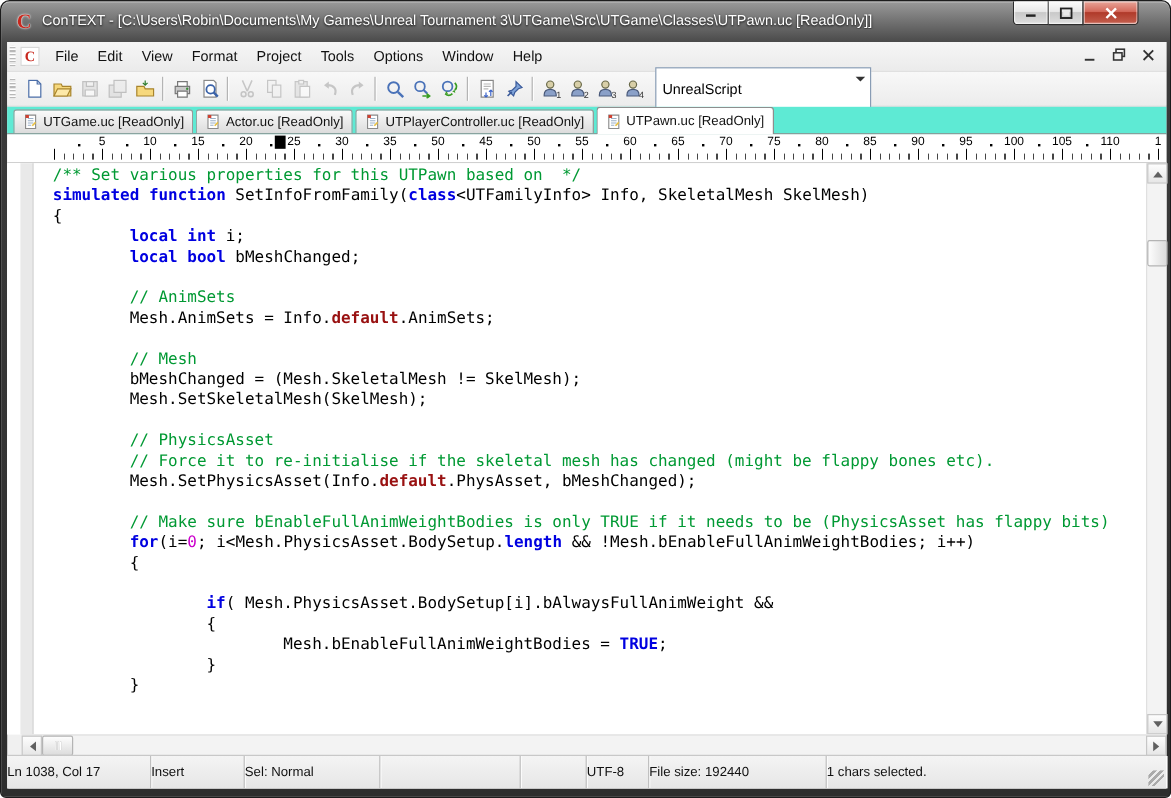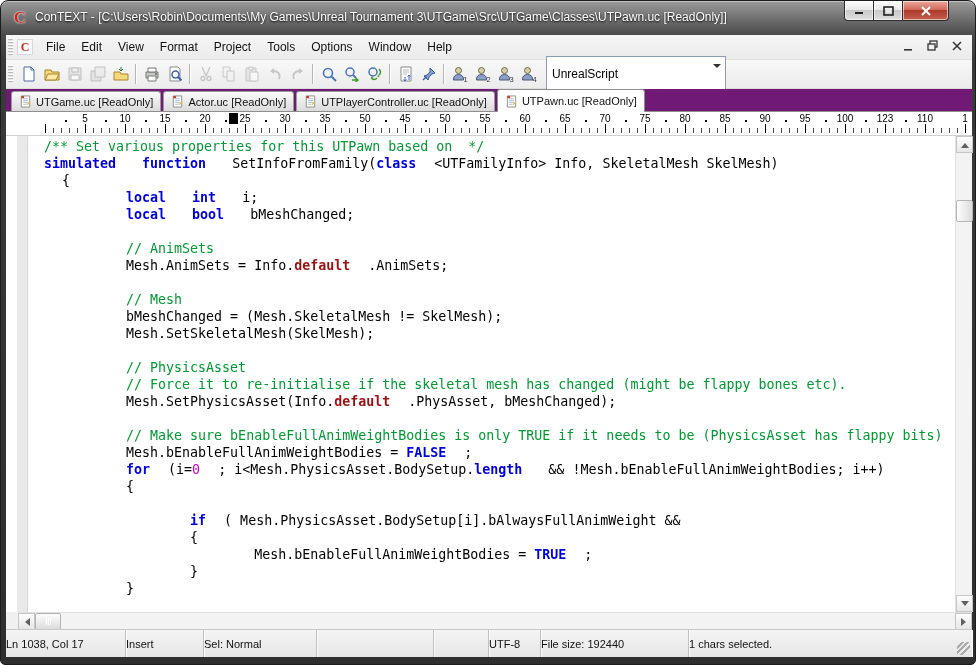--- a/index.html
+++ b/index.html
@@ -39,21 +39,21 @@
   .tb-btn { width:23px; height:23px; display:flex; align-items:center; justify-content:center; border:1px solid transparent; border-radius:2px; }
   .tb-btn.disabled svg { opacity:.5; }
   .tb-ico { width:16px; height:16px; }
   .tb-sep { width:2px; height:20px; margin:0 3px; border-left:1px solid #b4b4b4; border-right:1px solid #fdfdfd; }
   .combo { margin-left:6px; width:180px; height:37px; background:#fff; border:1px solid #889cb4; display:flex; align-items:center; position:relative; }
   .combo .val { font-size:12px; padding-left:5px; color:#000; }
   .combo .dd { position:absolute; right:0; top:0; width:17px; height:19px; display:flex; align-items:center; justify-content:center; }
   .combo .dd:before { content:""; border:4px solid transparent; border-top:4px solid #333; margin-top:4px; }
 
   
-  .tabbar { height:23px; background:#701a75; display:flex; align-items:flex-end; padding-left:5px; border-bottom:1px solid #8e8e8e; position:relative; }
+  .tabbar { height:23px; background:#5eead4; display:flex; align-items:flex-end; padding-left:5px; border-bottom:1px solid #8e8e8e; position:relative; }
   .tab { height:20px; display:flex; align-items:center; gap:4px; padding:0 7px; margin-right:2px; font-size:11px; color:#111;
     border:1px solid #9a9a9a; border-bottom:none; border-radius:3px 3px 0 0; background:linear-gradient(#fafafa,#dcdcdc); white-space:nowrap; }
   .tab.active { height:23px; background:#fff; position:relative; z-index:2; margin-bottom:-1px; border-color:#8e8e8e; }
   .tab-ico { width:13px; height:13px; }
 
   
   .ruler { height:24px; background:#fff; position:relative; overflow:hidden; border-bottom:1px solid #d0d0d0; }
   .ruler-num { position:absolute; top:1px; transform:translateX(-50%); font-size:10px; color:#000; }
   .ruler-dot { position:absolute; top:8px; width:2px; height:2px; background:#000; }
   .ruler-marker { position:absolute; top:1px; width:9px; height:11px; background:#000; }
@@ -61,21 +61,21 @@
     background:repeating-linear-gradient(90deg,#444 0 1px,transparent 1px 8px); }
   .ticks-major { position:absolute; left:39px; right:0; bottom:2px; height:9px;
     background:repeating-linear-gradient(90deg,#000 0 1px,transparent 1px 40px); }
 
   
   .editor-row { height:476px; background:#fff; display:flex; position:relative; }
   .left-space { width:11px; background:#fff; }
   .gutter { width:11px; background:#e9e9e9; border-right:1px solid #d6d6d6; }
   .code { flex:1; overflow:hidden; padding:3px 0 0 16px; font-family:"DejaVu Sans Mono","Liberation Mono",monospace; font-size:13.3px; }
   .code-line { height:17px; white-space:pre; }
-  .tok-p { color:#000;padding-left:18px; }
+  .tok-p { color:#000; }
   .tok-k { color:#0000e0; font-weight:bold; }
   .tok-d { color:#991111; font-weight:bold; }
   .tok-c { color:#009933; }
   .tok-n { color:#cc00cc; }
 
   
   .vscroll { width:17px; background:#f3f3f3; border-left:1px solid #e0e0e0; display:flex; flex-direction:column; position:relative; }
   .sb-btn { height:17px; width:17px; background:linear-gradient(#fdfdfd,#e6e6e6); border:1px solid #c6c6c6; display:flex; align-items:center; justify-content:center; }
   .sb-btn.down { position:absolute; bottom:0; }
   .arr { width:0; height:0; border:4px solid transparent; }
@@ -443,21 +443,21 @@
           <span class="ruler-num" style="left: 679px;">80</span>
           <span class="ruler-dot" style="left: 659px;"></span>
           <span class="ruler-num" style="left: 719px;">85</span>
           <span class="ruler-dot" style="left: 699px;"></span>
           <span class="ruler-num" style="left: 759px;">90</span>
           <span class="ruler-dot" style="left: 739px;"></span>
           <span class="ruler-num" style="left: 799px;">95</span>
           <span class="ruler-dot" style="left: 779px;"></span>
           <span class="ruler-num" style="left: 839px;">100</span>
           <span class="ruler-dot" style="left: 819px;"></span>
-          <span class="ruler-num" style="left: 879px;">123</span>
+          <span class="ruler-num" style="left: 879px;">105</span>
           <span class="ruler-dot" style="left: 859px;"></span>
           <span class="ruler-num" style="left: 919px;">110</span>
           <span class="ruler-dot" style="left: 899px;"></span>
           <span class="ruler-num" style="left: 959px;">1</span>
         </div>
       <div class="ticks-minor"></div>
       <div class="ticks-major"></div>
       <div class="ruler-marker" style="left: 223px;"></div>
     </div>
 
@@ -476,21 +476,20 @@
           <div class="code-line"></div>
           <div class="code-line"><span class="tok-p">        </span><span class="tok-c">// Mesh</span></div>
           <div class="code-line"><span class="tok-p">        bMeshChanged = (Mesh.SkeletalMesh != SkelMesh);</span></div>
           <div class="code-line"><span class="tok-p">        Mesh.SetSkeletalMesh(SkelMesh);</span></div>
           <div class="code-line"></div>
           <div class="code-line"><span class="tok-p">        </span><span class="tok-c">// PhysicsAsset</span></div>
           <div class="code-line"><span class="tok-p">        </span><span class="tok-c">// Force it to re-initialise if the skeletal mesh has changed (might be flappy bones etc).</span></div>
           <div class="code-line"><span class="tok-p">        Mesh.SetPhysicsAsset(Info.</span><span class="tok-d">default</span><span class="tok-p">.PhysAsset, bMeshChanged);</span></div>
           <div class="code-line"></div>
           <div class="code-line"><span class="tok-p">        </span><span class="tok-c">// Make sure bEnableFullAnimWeightBodies is only TRUE if it needs to be (PhysicsAsset has flappy bits)</span></div>
-          <div class="code-line"><span class="tok-p">        Mesh.bEnableFullAnimWeightBodies = </span><span class="tok-k">FALSE</span><span class="tok-p">;</span></div>
           <div class="code-line"><span class="tok-p">        </span><span class="tok-k">for</span><span class="tok-p">(i=</span><span class="tok-n">0</span><span class="tok-p">; i&lt;Mesh.PhysicsAsset.BodySetup.</span><span class="tok-k">length</span><span class="tok-p"> &amp;&amp; !Mesh.bEnableFullAnimWeightBodies; i++)</span></div>
           <div class="code-line"><span class="tok-p">        {</span></div>
           <div class="code-line"><span class="tok-p">                </span></div>
           <div class="code-line"><span class="tok-p">                </span><span class="tok-k">if</span><span class="tok-p">( Mesh.PhysicsAsset.BodySetup[i].bAlwaysFullAnimWeight &amp;&amp;</span></div>
           <div class="code-line"><span class="tok-p">                {</span></div>
           <div class="code-line"><span class="tok-p">                        Mesh.bEnableFullAnimWeightBodies = </span><span class="tok-k">TRUE</span><span class="tok-p">;</span></div>
           <div class="code-line"><span class="tok-p">                }</span></div>
           <div class="code-line"><span class="tok-p">        }</span></div>
         </div>
       <div class="vscroll">

